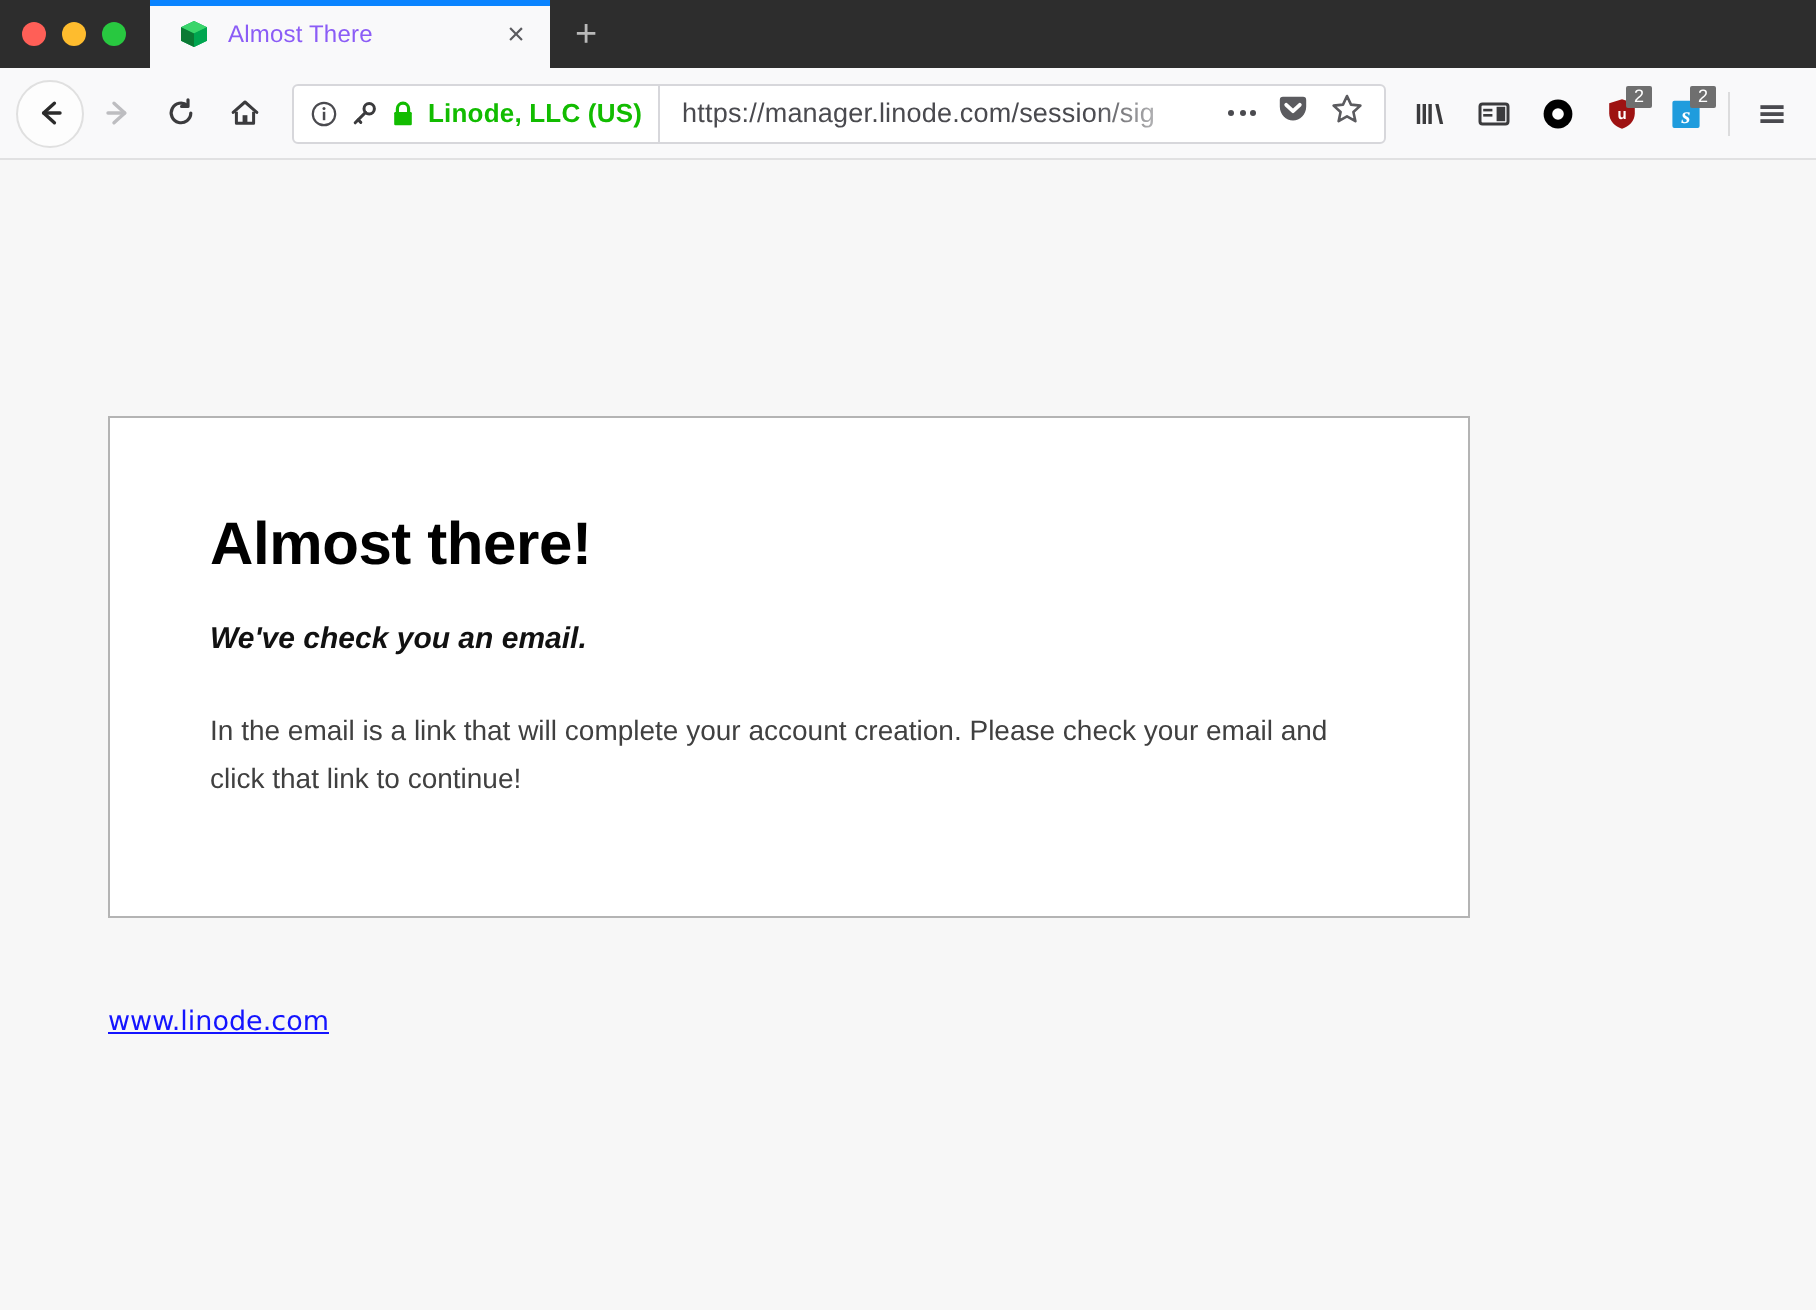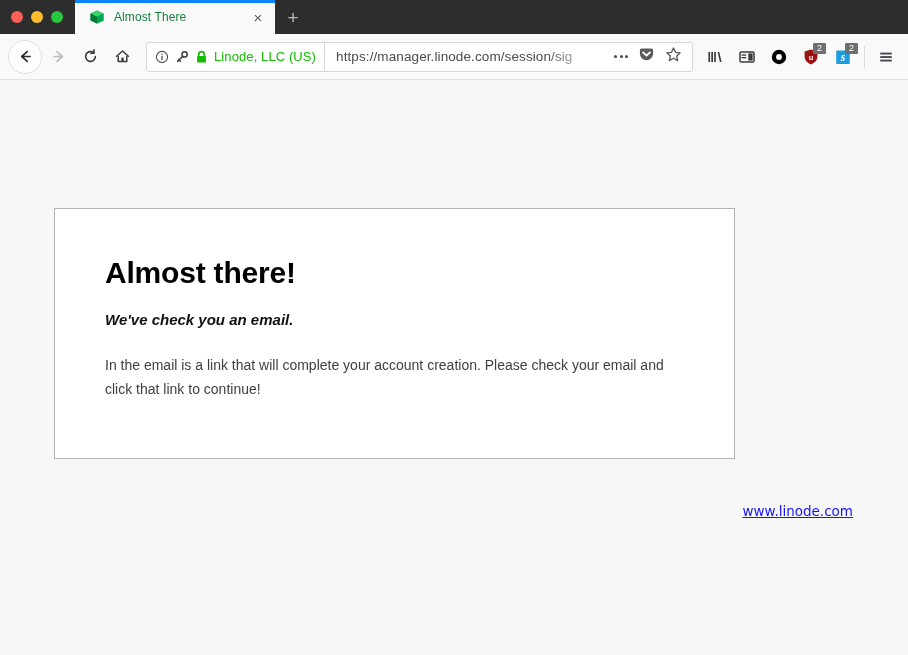--- a/index.html
+++ b/index.html
@@ -71,21 +71,21 @@
   .tab-favicon {
     width: 16px;
     height: 16px;
     flex: 0 0 16px;
     margin-right: 9px;
     position: relative;
   }
   .tab-title {
     flex: 1 1 auto;
     font-size: 12px;
-    color: #15803d;
+    color: #8b5cf6;
     white-space: nowrap;
     overflow: hidden;
     text-overflow: ellipsis;
     letter-spacing: 0.1px;
   }
   .tab-close {
     width: 18px;
     height: 18px;
     flex: 0 0 18px;
     display: flex;
@@ -149,20 +149,21 @@
     overflow: hidden;
     min-width: 0;
   }
   .identity {
     display: flex;
     align-items: center;
     padding: 0 8px 0 8px;
     height: 100%;
     flex: 0 0 auto;
     border-right: 1px solid #d7d7db;
+    font-weight: bold;
   }
   .identity .ico { margin-right: 6px; display: flex; align-items: center; }
   .identity-label {
     font-size: 13px;
     color: #12bc00;
     white-space: nowrap;
     letter-spacing: 0.1px;
   }
   .url-text-wrap {
     flex: 1 1 auto;
@@ -285,21 +286,21 @@
     color: #404040;
     margin: 0;
     line-height: 1.73;
     max-width: 665px;
   }
   .footer-link-wrap {
     position: absolute;
     left: 54px;
     top: 422px;
     width: 799px;
-    text-align: right;
+    text-align: left;
   }
   .footer-link {
     font-size: 13.5px;
     color: #1414ff;
     text-decoration: underline;
     font-family: "DejaVu Sans", sans-serif;
   }
 </style>
 </head>
 <body>

